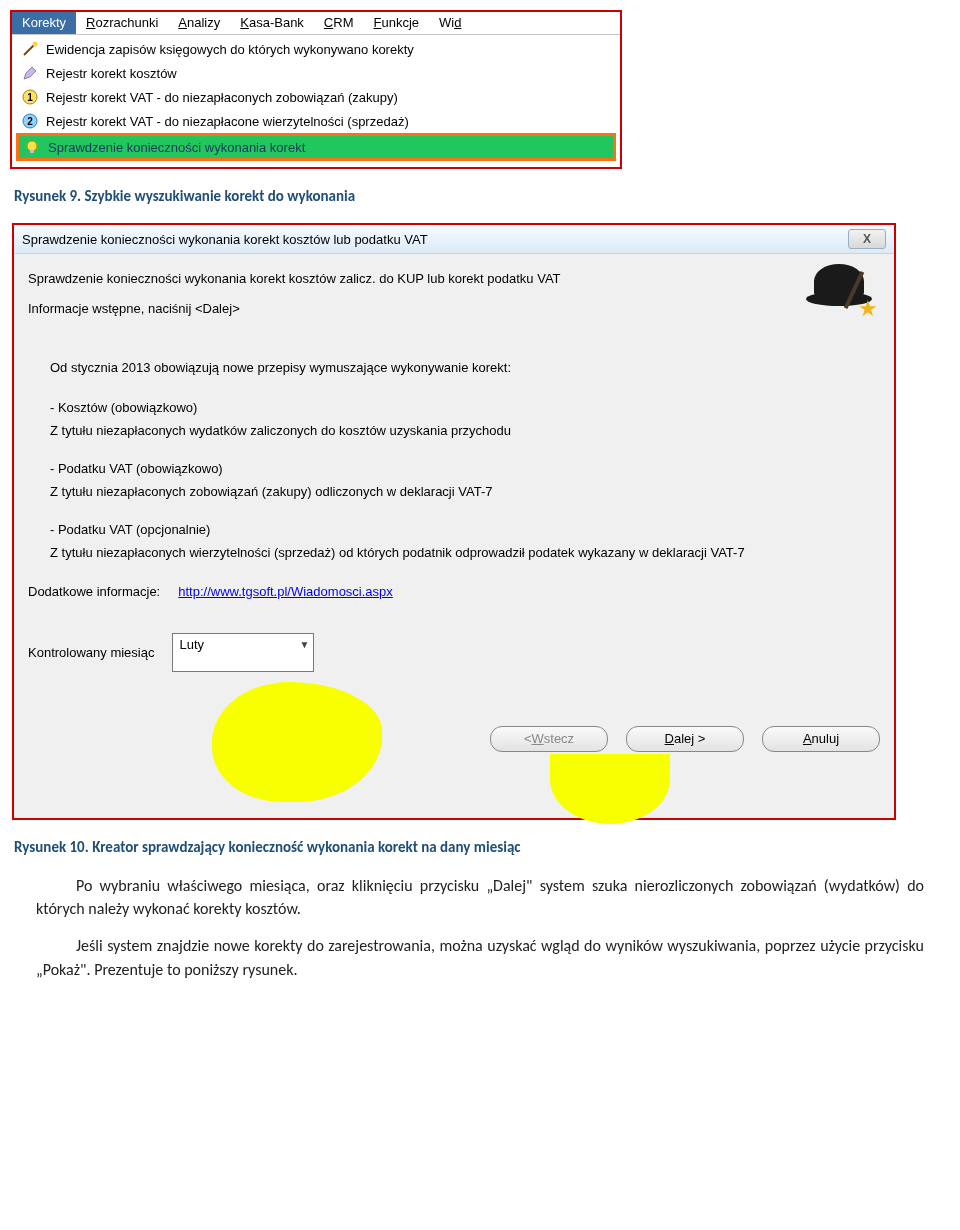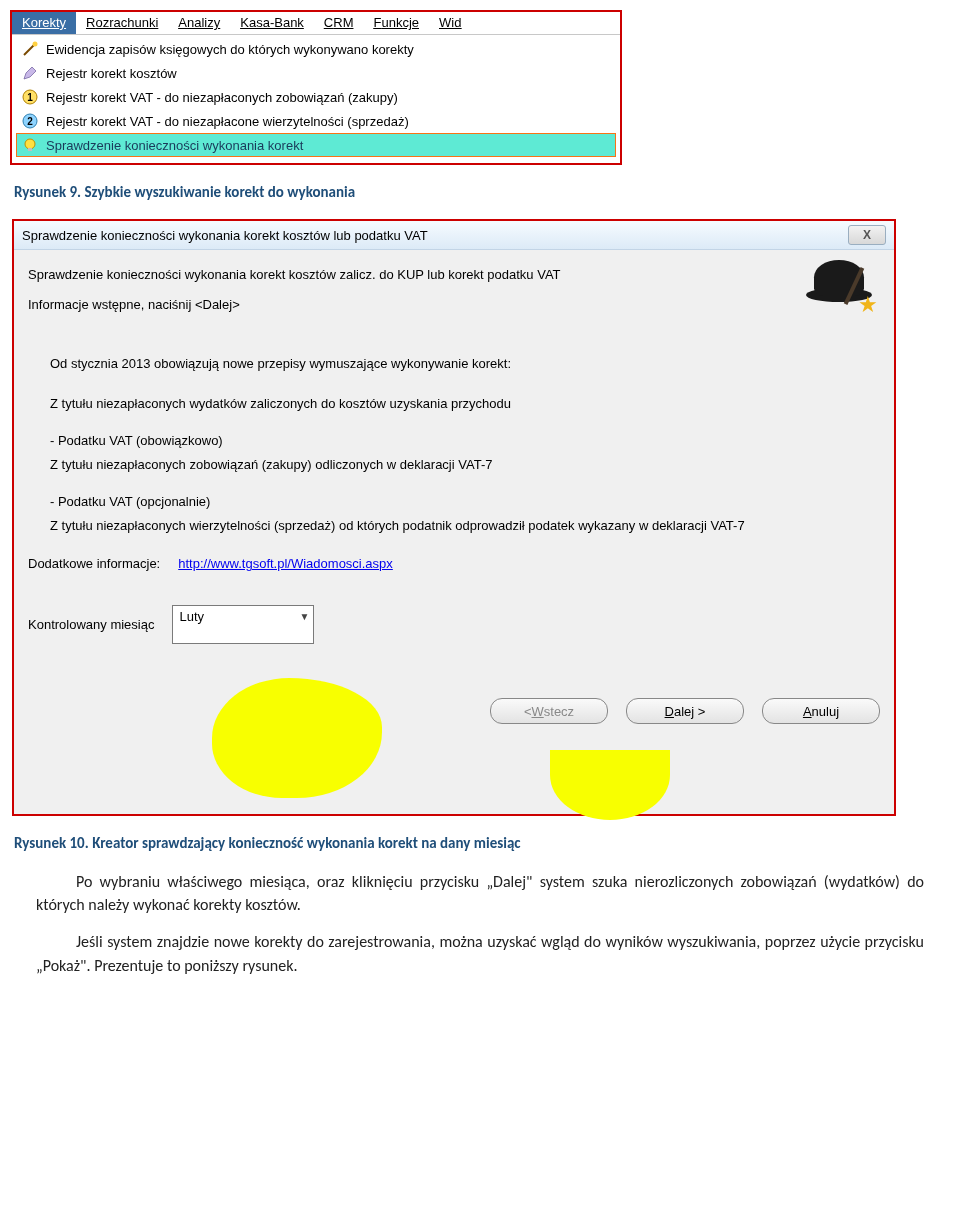--- a/index.html
+++ b/index.html
@@ -20,42 +20,41 @@
     background: #fff;
     border-bottom: 1px solid #c8c8c8;
     font-size: 13px;
     height: 22px;
     align-items: stretch;
   }
   .menubar .mitem {
     padding: 3px 10px 0 10px;
     cursor: default;
     color: #000;
-    text-decoration: underline;
   }
   .menubar .mitem.sel {
     background: #3a6ea5;
     color: #fff;
   }
   .menubar .mitem .ul { text-decoration: underline; }
   .dropdown {
     background: #fff;
     padding: 2px 4px 6px 4px;
     position: relative;
   }
   .drow {
     display: flex;
     align-items: center;
     padding: 4px 6px;
     gap: 8px;
     font-size: 13px;
   }
   .drow.hover {
-    background: #5eead4;
-    border: 1px solid #f97316;
+    background: #22c55e;
+    border: 3px solid #f97316;
     padding: 3px 5px;
   }
   .drow .icon { width: 16px; height: 16px; display:inline-flex; align-items:center; justify-content:center;}
   .caption {
     color: #1f4e79;
     font-family: Calibri, Arial, sans-serif;
     font-weight: 600;
     font-size: 15px;
     margin: 18px 14px;
   }
@@ -252,20 +251,21 @@
           <div class="hat"></div>
           <div class="wand"></div>
           <div class="star">★</div>
       </div>
     </div>
 
     <div style="height:30px;"></div>
     <div class="plain indent">Od stycznia 2013 obowiązują nowe przepisy wymuszające wykonywanie korekt:</div>
 
     <div style="height:10px;"></div>
+    <div class="plain indent">- Kosztów (obowiązkowo)</div>
     <div class="plain indent">Z tytułu niezapłaconych wydatków zaliczonych do kosztów uzyskania przychodu</div>
 
     <div style="height:8px;"></div>
     <div class="plain indent">- Podatku VAT (obowiązkowo)</div>
     <div class="plain indent">Z tytułu niezapłaconych zobowiązań (zakupy) odliczonych w deklaracji VAT-7</div>
 
     <div style="height:8px;"></div>
     <div class="plain indent">- Podatku VAT (opcjonalnie)</div>
     <div class="plain indent" style="max-width:760px;">Z tytułu niezapłaconych wierzytelności (sprzedaż) od których podatnik odprowadził podatek wykazany w deklaracji VAT-7</div>
 

